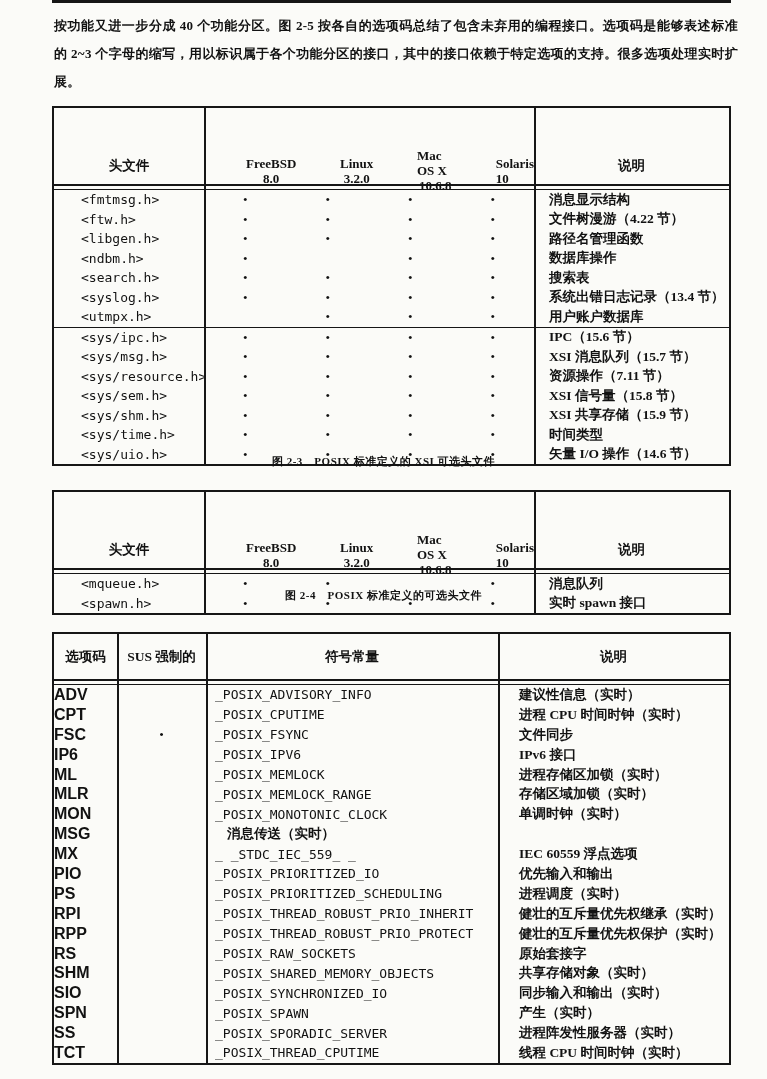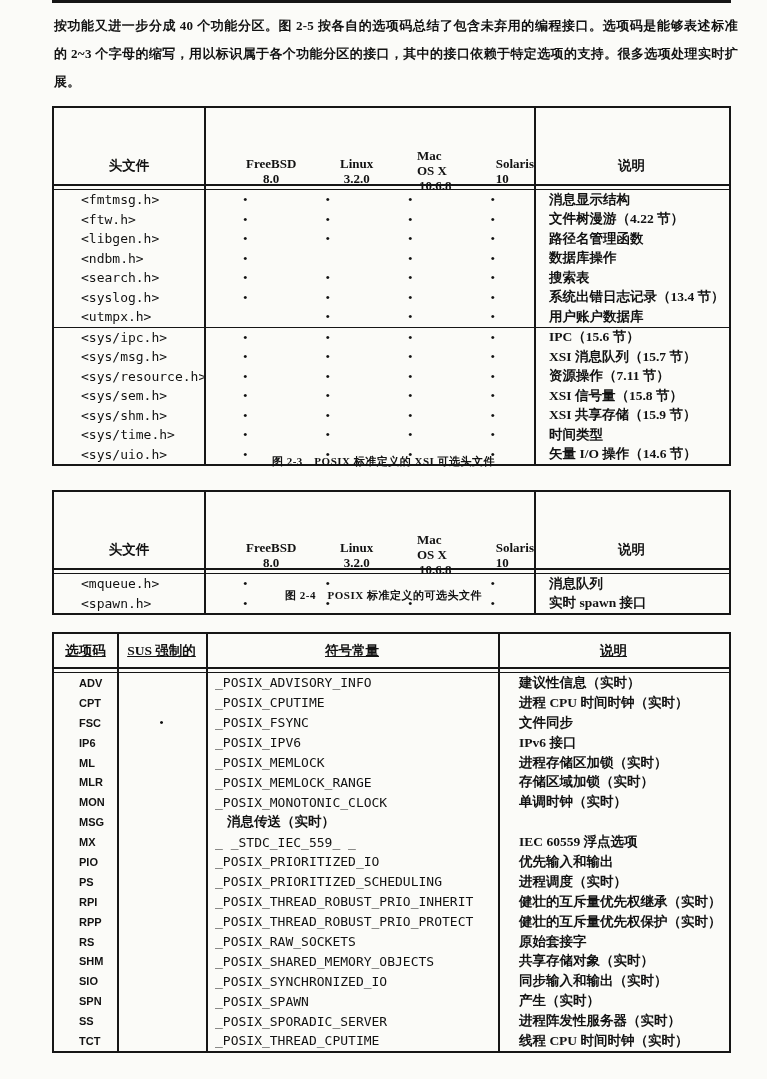--- a/index.html
+++ b/index.html
@@ -48,27 +48,27 @@
   .dotcell{text-align:center;font-size:13px;line-height:1;}
 
   .rows-a{border-bottom:1.5px solid #161616;}
 
   .caption{
     position:absolute;left:0;width:767px;text-align:center;
     font-size:11px;font-weight:700;letter-spacing:0.5px;
   }
 
   
-  .t-opt .thead{height:33px;text-decoration:underline;}
+  .t-opt .thead{height:45px;}
   .t-opt .h-code{width:63px;}
   .t-opt .h-sus{width:89px;}
   .t-opt .h-sym{width:292px;}
   .t-opt .h-desc{flex:1;}
   .t-opt .row{display:flex;align-items:center;height:19.9px;}
-  .t-opt .c-code{width:63px;padding-left:25px;box-sizing:border-box;font-size:11px;font-weight:700;font-family:"Liberation Sans","DejaVu Sans",sans-serif;}
+  .t-opt .c-code{width:63px;padding-left:0;box-sizing:border-box;font-size:16px;font-weight:700;font-family:"Liberation Sans","DejaVu Sans",sans-serif;}
   .t-opt .c-sus{width:89px;text-align:center;font-size:13px;}
   .t-opt .c-sym{width:292px;padding-left:9px;box-sizing:border-box;font-size:13px;}
   .t-opt .c-desc{flex:1;padding-left:7px;font-size:13.5px;font-weight:700;margin-left:14px;}
 </style>
 </head>
 <body>
 
 <div class="top-rule"></div>
 
 <p class="para">按功能又进一步分成 40 个功能分区。图 2-5 按各自的选项码总结了包含未弃用的编程接口。选项码是能够表述标准的 2~3 个字母的缩写，用以标识属于各个功能分区的接口，其中的接口依赖于特定选项的支持。很多选项处理实时扩展。</p>

